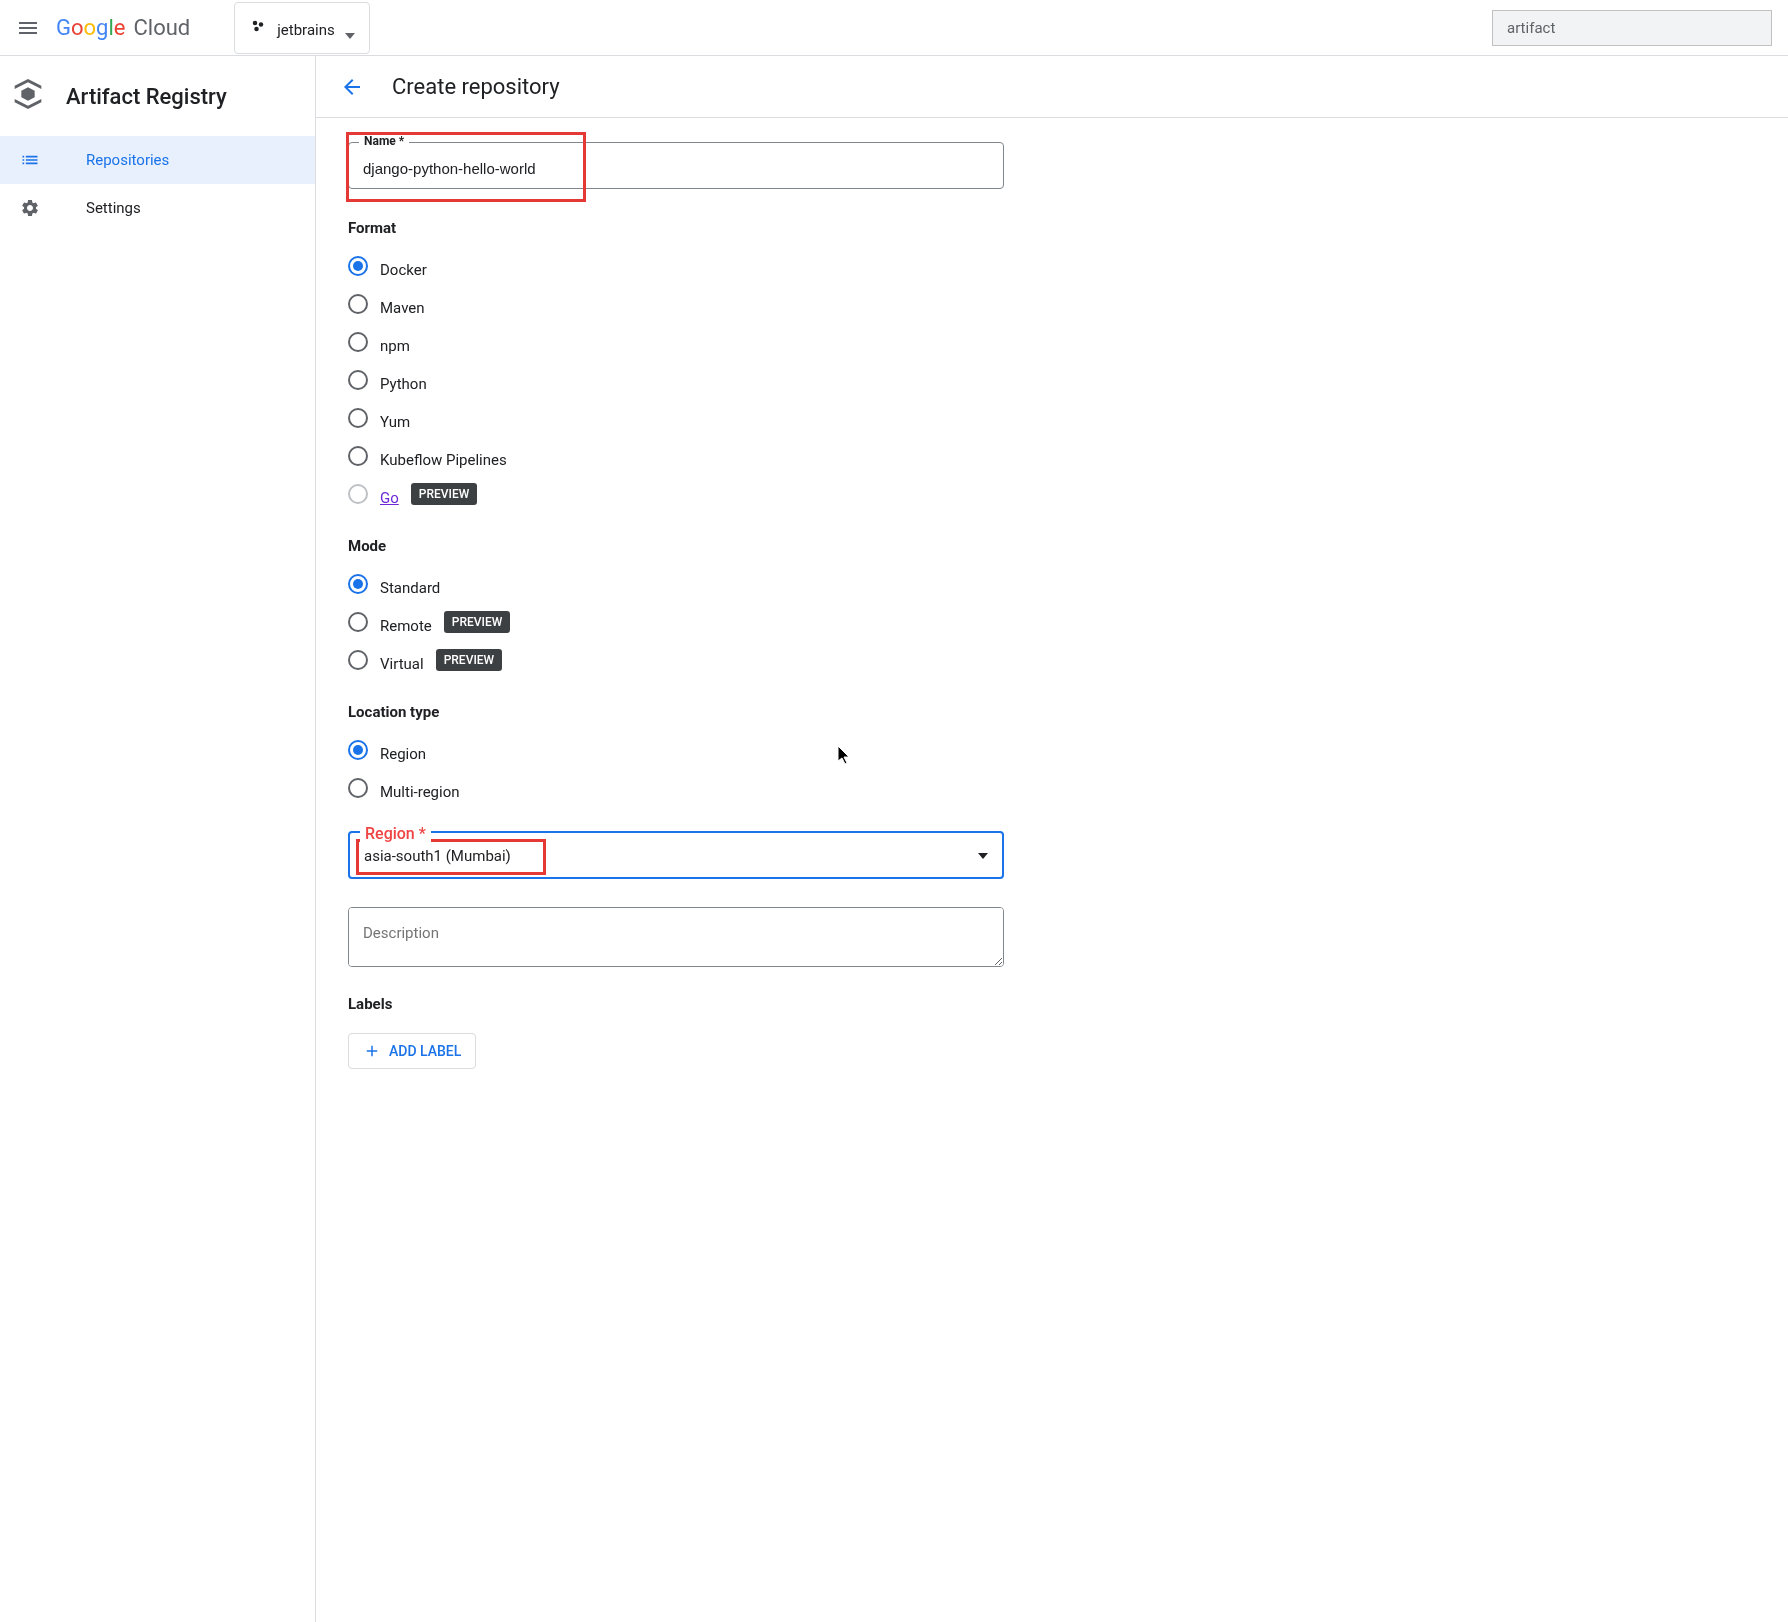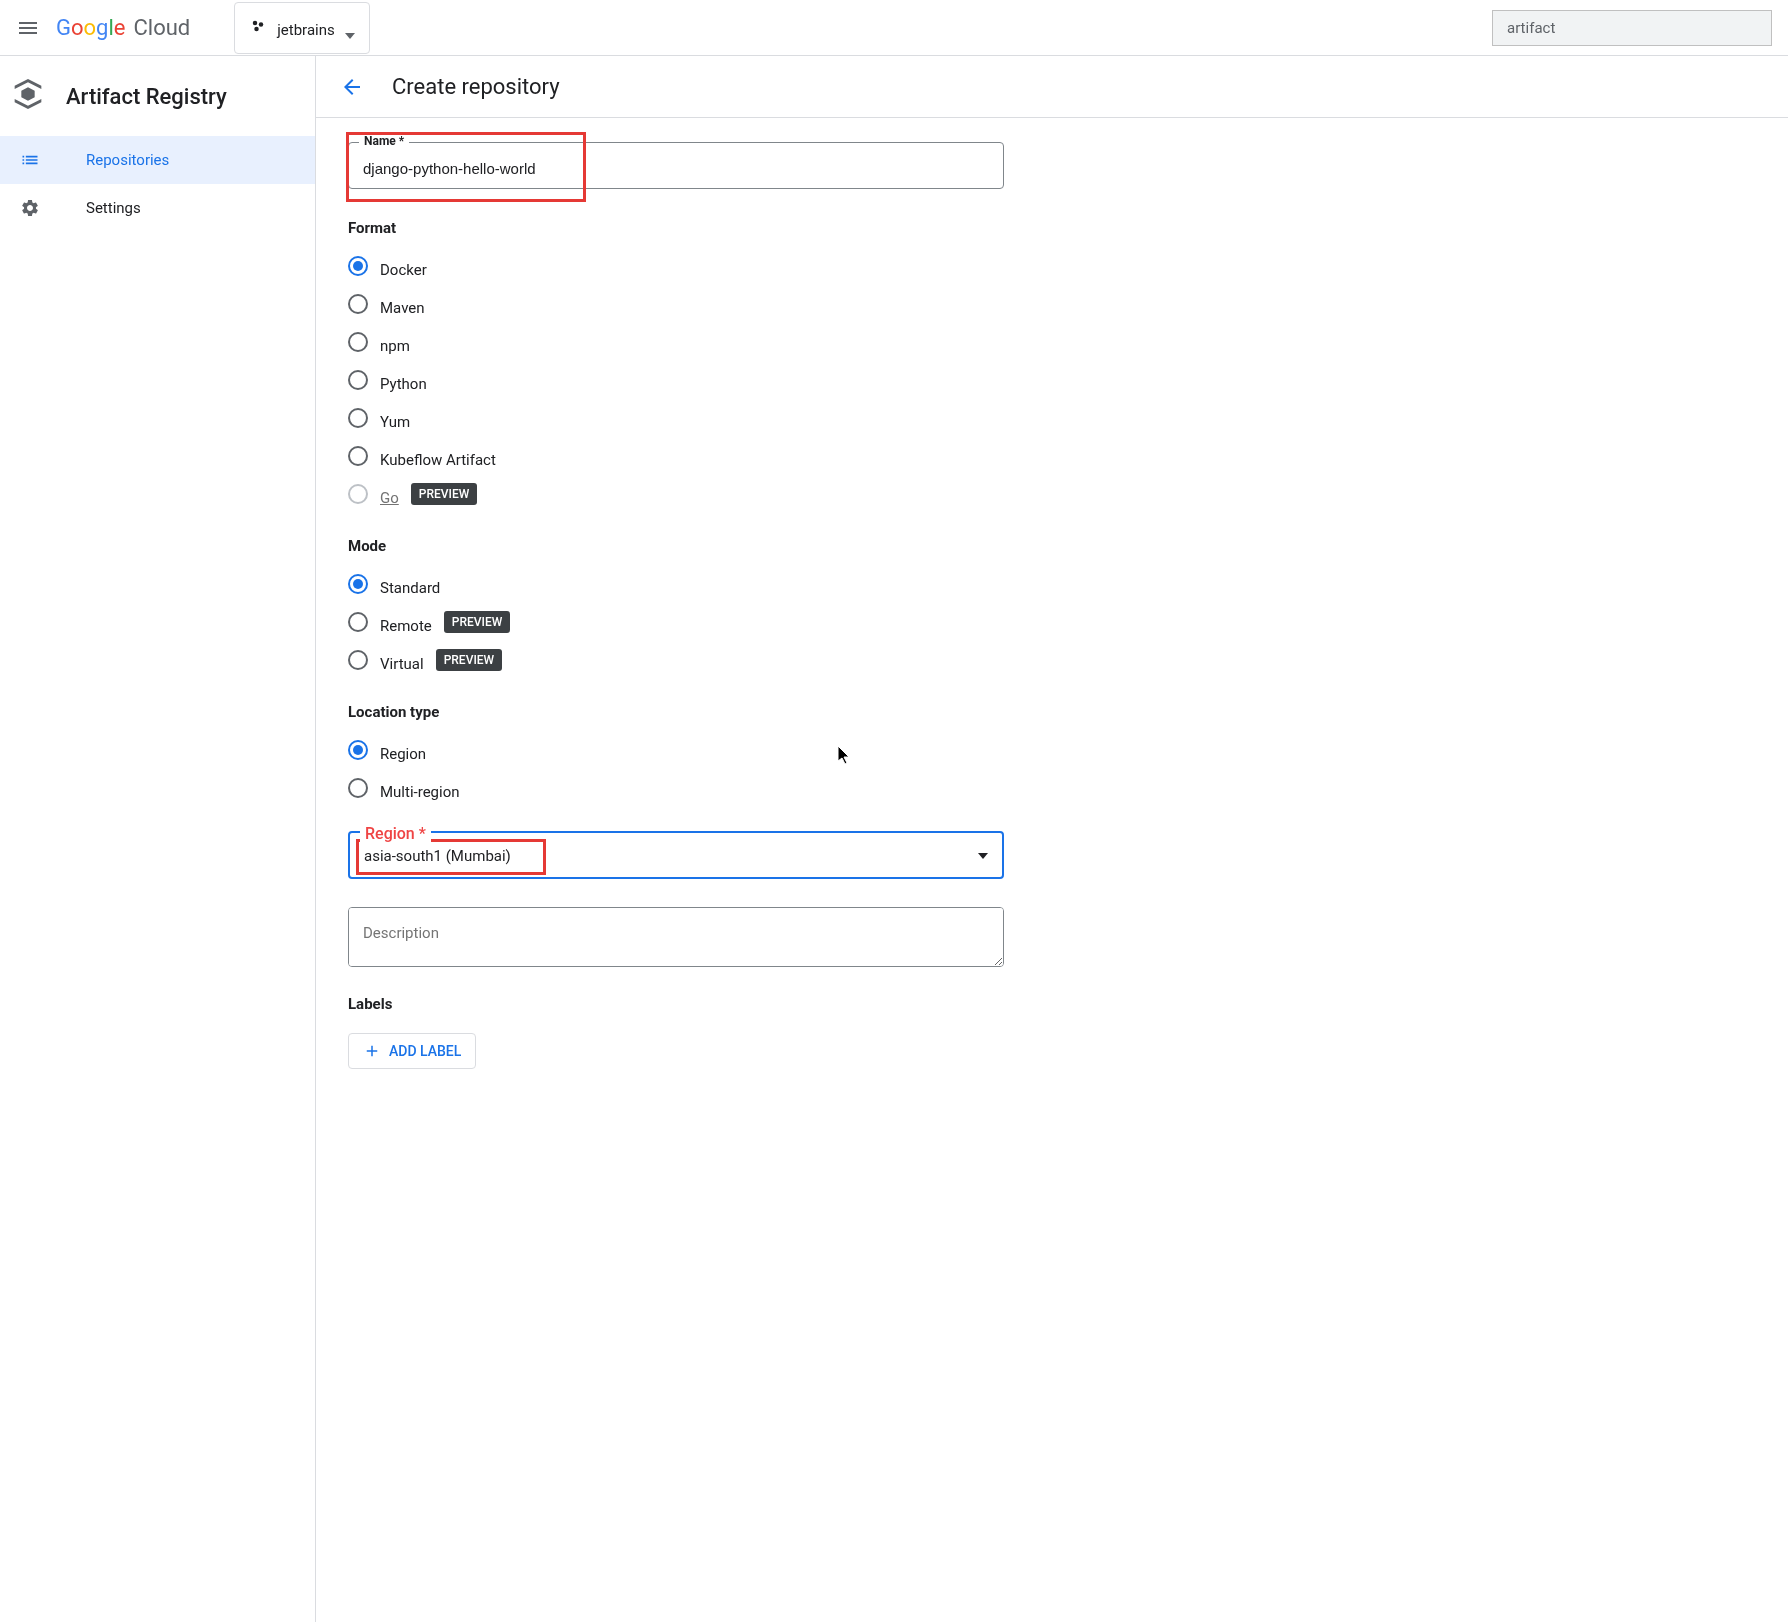--- a/index.html
+++ b/index.html
@@ -195,21 +195,21 @@
     }
     .radio-option.selected .radio-dot {
       width: 10px; height: 10px;
       background: #1a73e8;
       border-radius: 50%;
     }
     .radio-option.disabled .radio-circle {
       border-color: #bdc1c6;
     }
     .radio-option.disabled .radio-label {
-      color: #737373;
+      color: #6d28d9;
       text-decoration: underline;
     }
     .radio-label { font-size: 15px; margin-top: 8px; }
     .preview-badge {
       background: #3c4043;
       color: #fff;
       font-size: 12px;
       padding: 4px 8px;
       border-radius: 3px;
       font-weight: 500;
@@ -402,21 +402,21 @@
           <div class="radio-option">
             <span class="radio-circle"></span>
             <span class="radio-label">Python</span>
           </div>
           <div class="radio-option">
             <span class="radio-circle"></span>
             <span class="radio-label">Yum</span>
           </div>
           <div class="radio-option">
             <span class="radio-circle"></span>
-            <span class="radio-label">Kubeflow Artifact</span>
+            <span class="radio-label">Kubeflow Pipelines</span>
           </div>
           <div class="radio-option disabled">
             <span class="radio-circle"></span>
             <span class="radio-label">Go</span>
             <span class="preview-badge">PREVIEW</span>
           </div>
         </div>
 
       <div class="section-label">Mode</div>
       <div class="radio-group" id="mode-group">

